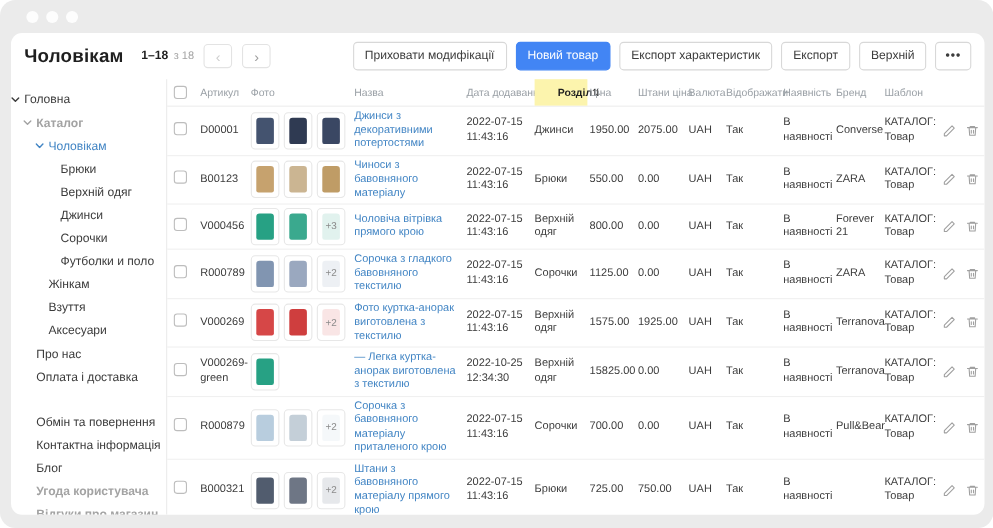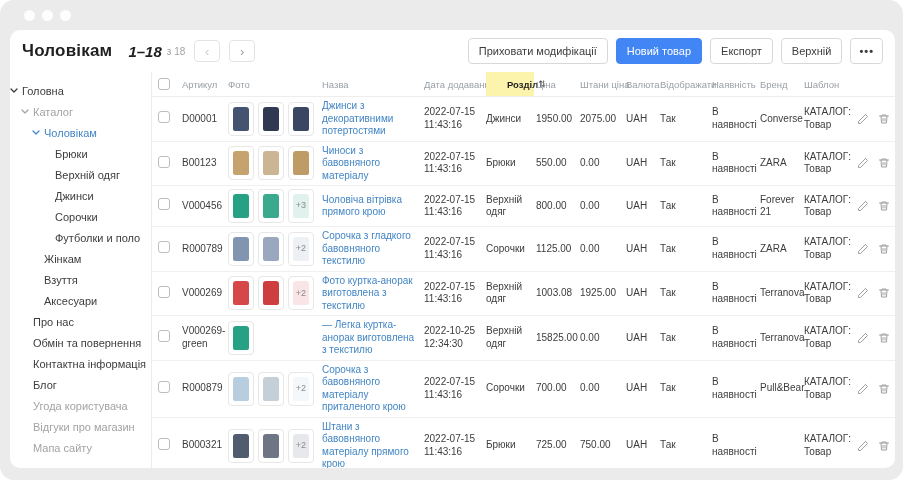--- a/index.html
+++ b/index.html
@@ -10,35 +10,35 @@
 
   .titlebar { height: 30px; display: flex; align-items: center; gap: 7px; padding-left: 24px; }
   .dot { width: 11px; height: 11px; border-radius: 50%; background: #fdfdfd; }
 
   .card { position: absolute; left: 10px; right: 8px; top: 30px; bottom: 12px; background: #fff; border-radius: 10px; overflow: hidden; display: flex; flex-direction: column; }
 
   
   .toolbar { display: flex; align-items: center; height: 42px; padding: 0 12px; flex: 0 0 auto; }
   .page-title { font-size: 17px; font-weight: 700; color: #1f1f1f; letter-spacing: .2px; }
   .pager { display: flex; align-items: center; gap: 5px; margin-left: 16px; }
-  .pager .range { font-size: 15px; font-weight: 700; color: #1f1f1f; font-style: italic; }
+  .pager .range { font-size: 11px; font-weight: 700; color: #1f1f1f; }
   .pager .total { font-size: 10px; color: #a3a3a3; }
   .pg-btn { width: 26px; height: 22px; border: 1px solid #e3e3e3; border-radius: 4px; background: #fff; display: flex; align-items: center; justify-content: center; font-size: 13px; color: #9e9e9e; margin-left: 4px; cursor: pointer; font-family: inherit; }
   .pg-btn.disabled { color: #cfcfcf; }
   .toolbar-actions { margin-left: auto; display: flex; gap: 8px; align-items: center; }
   .btn { border: 1px solid #d8d8d8; background: #fff; color: #3c3c3c; font-size: 11px; padding: 6px 10px; border-radius: 4px; font-family: inherit; cursor: pointer; white-space: nowrap; }
   .btn.primary { background: #4285f4; border-color: #4285f4; color: #fff; }
   .btn.more { letter-spacing: 1px; font-weight: 700; padding: 6px 8px; }
 
   
   .content { flex: 1; display: flex; min-height: 0; }
 
   .sidebar { width: 142px; flex: 0 0 142px; border-right: 1px solid #ececec; padding-top: 8px; font-size: 11px; color: #3c3c3c; overflow: hidden; }
   .sb-item { height: 21px; display: flex; align-items: center; cursor: pointer; white-space: nowrap; }
-  .sb-item.muted { color: #a3a3a3; }
+  .sb-item.muted { color: #a3a3a3; font-weight: bold; }
   .sb-item.active { color: #4285c4; }
   .sb-chev { width: 12px; margin-left: -14px; margin-right: 2px; display: inline-flex; align-items: center; justify-content: center; }
   .sb-chev svg { display: block; }
 
   
   .table { flex: 1; min-width: 0; --cols: 24px 46px 94px 102px 62px 50px 44px 46px 34px 52px 48px 44px 52px 40px; }
   .thead { display: grid; grid-template-columns: var(--cols); align-items: stretch; height: 25px; border-bottom: 1px solid #ededed; padding-left: 6px; color: #9aa0a6; font-size: 9.5px; }
   .th { display: flex; align-items: center; white-space: nowrap; overflow: visible; }
   .th.sorted { background: #fcf4ad; color: #1f1f1f; font-weight: 700; gap: 0; padding: 0 21px; margin-right: 2px; }
   .sort-ic { font-size: 9px; color: #3c3c3c; font-weight: 400; }
@@ -71,20 +71,21 @@
       <div class="page-title">Чоловікам</div>
       <div class="pager">
         <span class="range">1–18</span>
         <span class="total">з 18</span>
         <button class="pg-btn disabled">‹</button>
         <button class="pg-btn">›</button>
       </div>
       <div class="toolbar-actions">
         <button class="btn">Приховати модифікації</button>
         <button class="btn primary">Новий товар</button>
+        <button class="btn">Експорт характеристик</button>
         <button class="btn">Експорт</button>
         <button class="btn">Верхній</button>
         <button class="btn more">•••</button>
       </div>
     </div>
 
     <div class="content">
       <nav class="sidebar">
           <div class="sb-item" style="padding-left: 12px;">
     <span class="sb-chev">
@@ -140,20 +141,24 @@
   </div>
           <div class="sb-item" style="padding-left: 34px;">
 
     <span class="sb-label">Аксесуари</span>
   </div>
           <div class="sb-item" style="padding-left: 23px;">
 
     <span class="sb-label">Про нас</span>
   </div>
           <div class="sb-item" style="padding-left: 23px;">
+
+    <span class="sb-label">Оплата і доставка</span>
+  </div>
+          <div class="sb-item" style="padding-left: 23px; margin-top: 20px;">
 
     <span class="sb-label">Обмін та повернення</span>
   </div>
           <div class="sb-item" style="padding-left: 23px;">
 
     <span class="sb-label">Контактна інформація</span>
   </div>
           <div class="sb-item" style="padding-left: 23px;">
 
     <span class="sb-label">Блог</span>
@@ -356,21 +361,21 @@
                   <span class="garment" style="background: rgb(207, 62, 62);"></span>
                 </span>
                 <span class="thumb extra">
                   <span class="garment" style="background: rgb(214, 71, 71);"></span>
                   <span class="badge">+2</span>
                 </span>
               </div>
     <div class="cell c-name">Фото куртка-анорак виготовлена з текстилю</div>
     <div class="cell c-date">2022-07-15 11:43:16</div>
     <div class="cell c-section">Верхній одяг</div>
-    <div class="cell c-price">1003.08</div>
+    <div class="cell c-price">1575.00</div>
     <div class="cell c-old">1925.00</div>
     <div class="cell c-cur">UAH</div>
     <div class="cell c-disp">Так</div>
     <div class="cell c-avail">В наявності</div>
     <div class="cell c-brand">Terranova</div>
     <div class="cell c-tpl">КАТАЛОГ: Товар</div>
     <div class="cell c-actions">
       <button class="icon-btn">
         <svg width="12" height="12" viewBox="0 0 24 24" fill="none" stroke="#a0a0a0" stroke-width="2" stroke-linecap="round" stroke-linejoin="round">
                     <path d="M17 3l4 4L7 21H3v-4L17 3z"></path>

